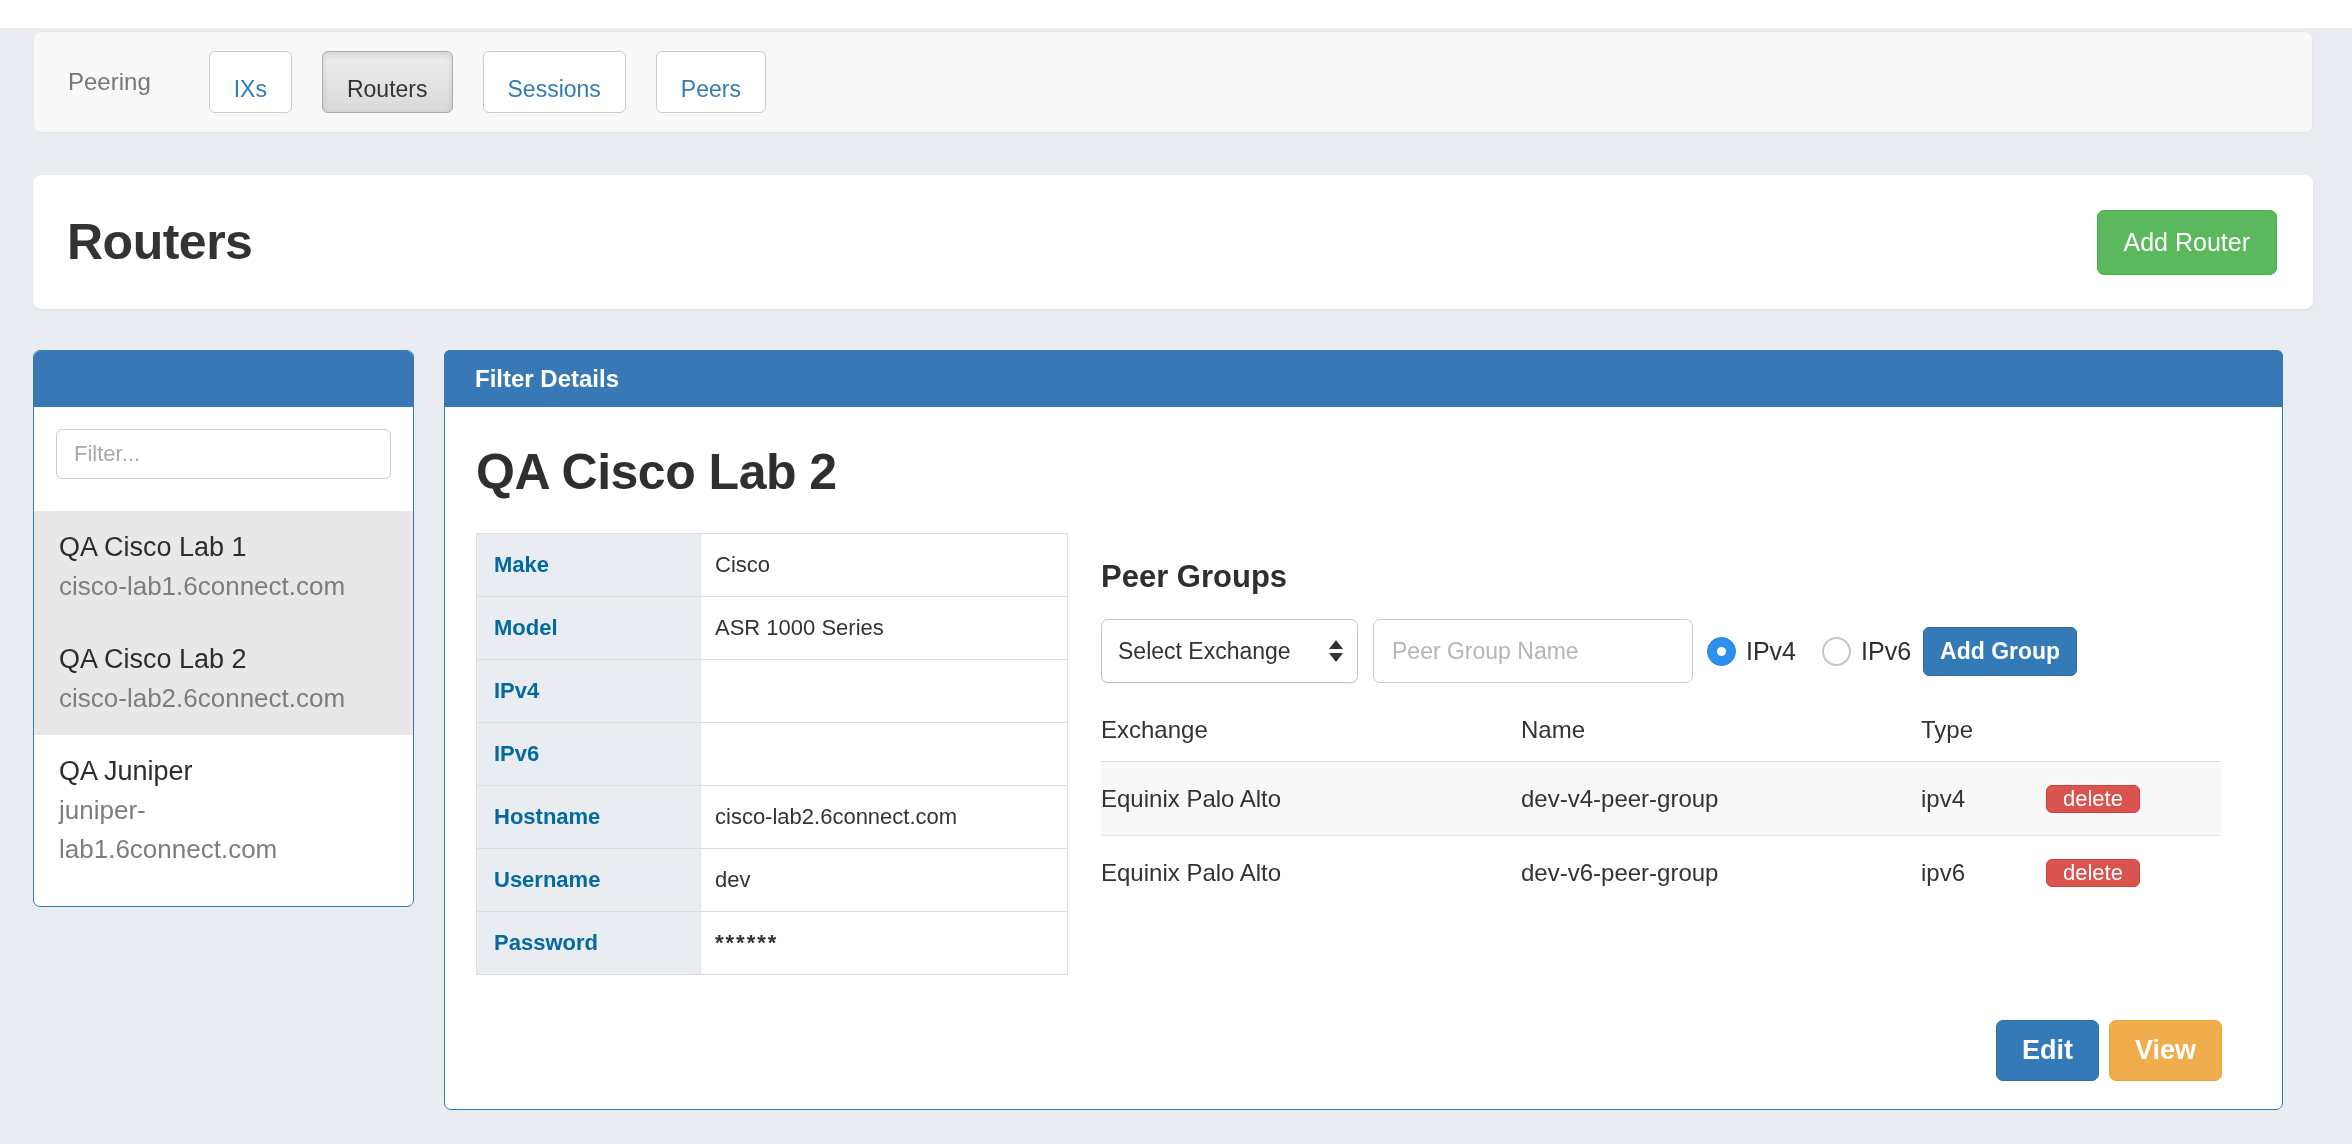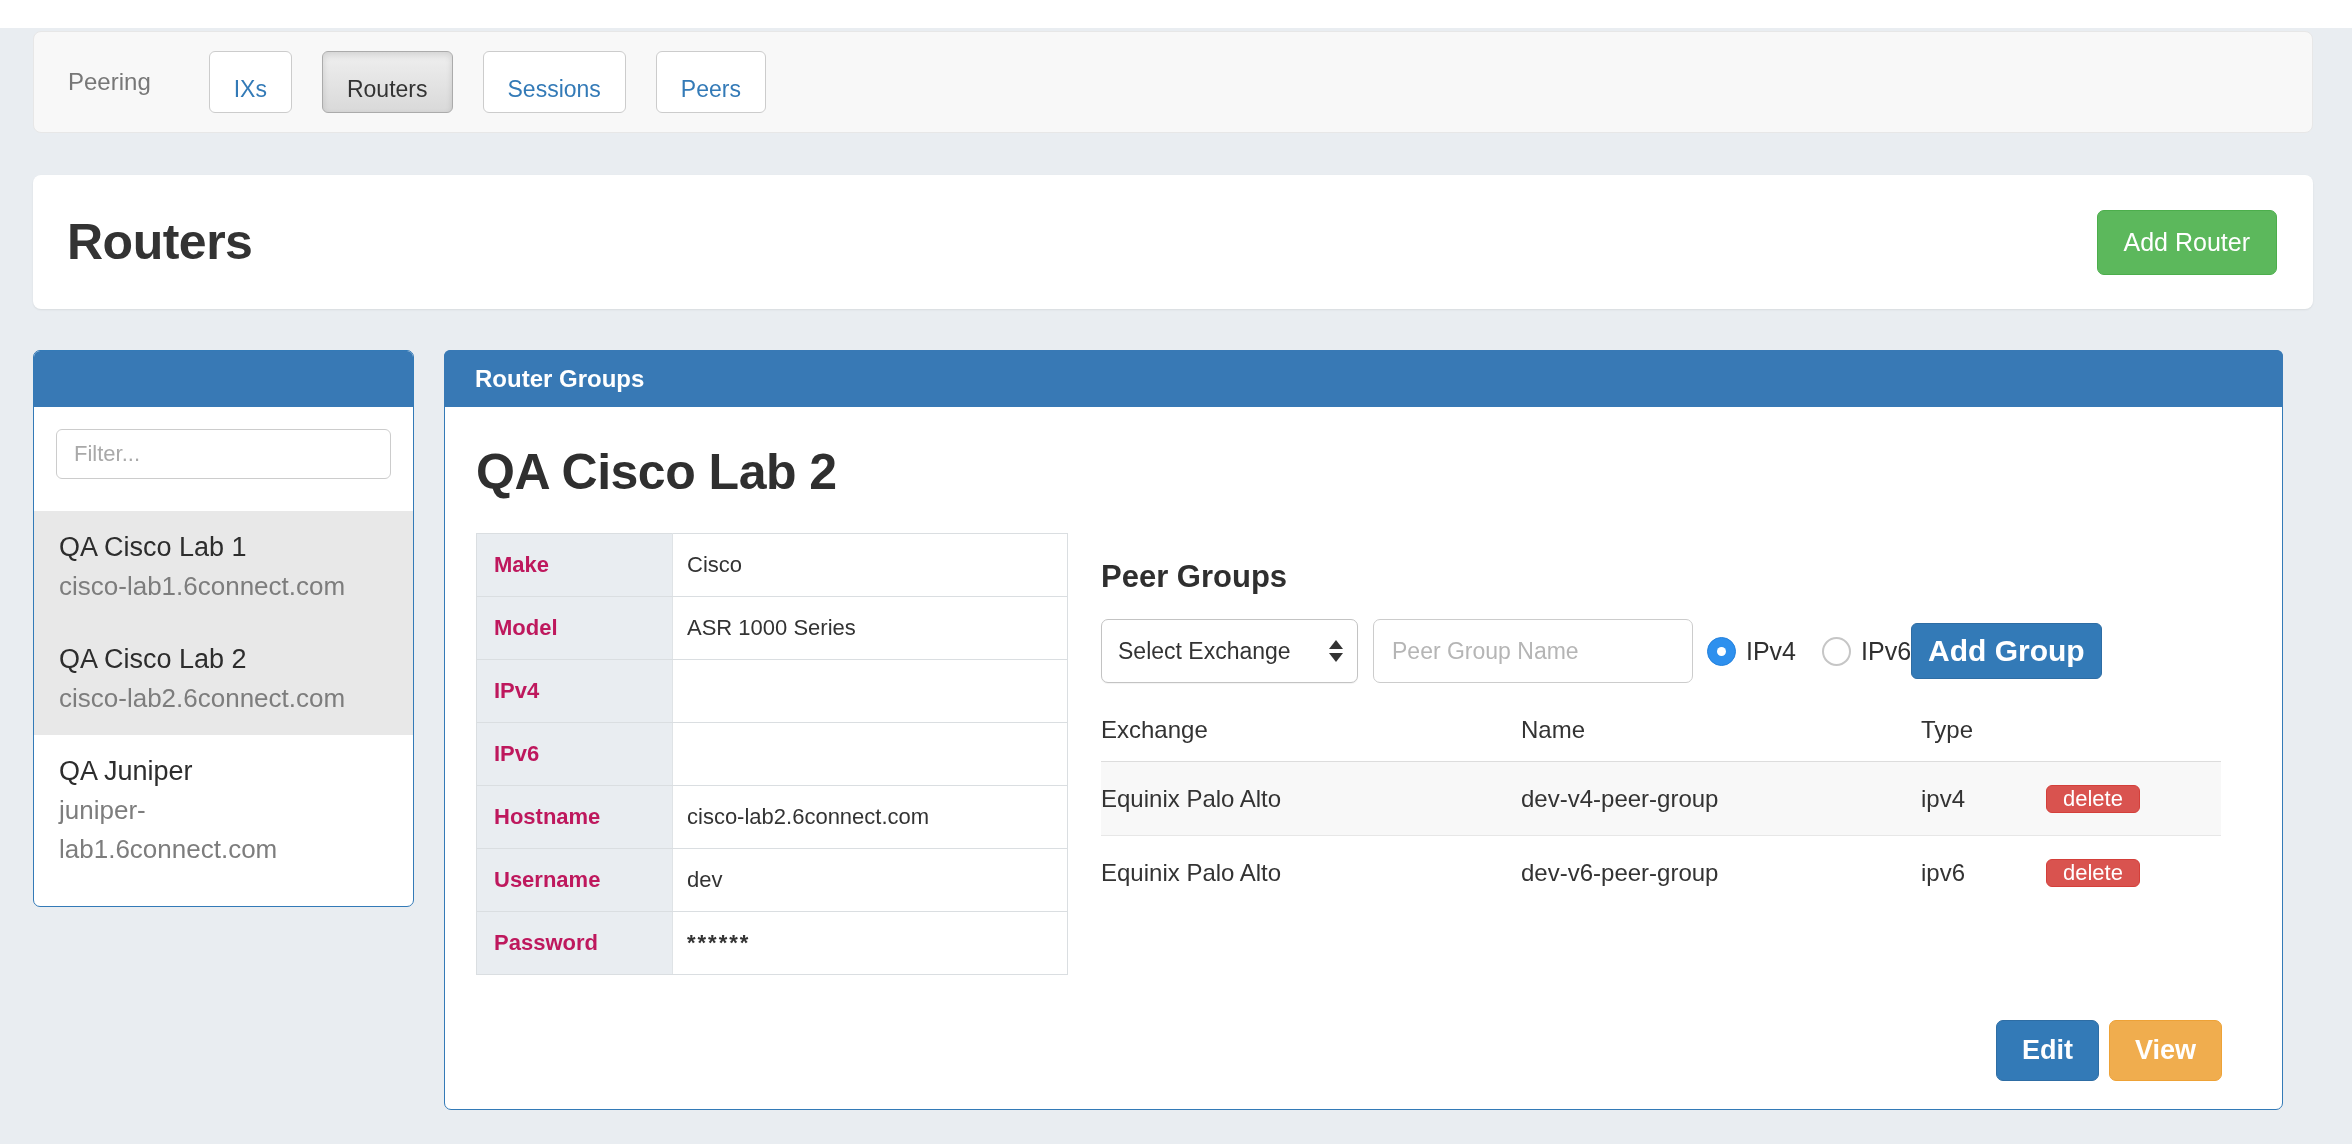--- a/index.html
+++ b/index.html
@@ -68,21 +68,21 @@
     display:flex; align-items:center; padding-left:31px;
     border-radius:6px 6px 0 0; margin:-1px -1px 0;
   }
   .panel-body { position:relative; height:701px; }
 
   .details-col { position:absolute; left:31px; top:0; width:592px; }
   .router-title { font-size:50px; font-weight:700; margin:36px 0 32px; color:#2f2f2f; letter-spacing:-0.5px; }
   .details-table { width:592px; border-collapse:collapse; font-size:22px; }
   .details-table td { height:63px; border:1px solid #dadee1; vertical-align:middle; }
   .details-table td.lbl {
-    width:196px; background:#e9edf1; font-weight:700; color:#be185d; padding-left:17px;
+    width:224px; background:#e9edf1; font-weight:700; color:#0369a1; padding-left:17px;
     border-right:1px solid #dfe3e6;
   }
   .details-table td.val { padding-left:14px; color:#333; background:#fff; }
   .pw { letter-spacing:2px; font-weight:700; }
 
   
   .peer-groups { position:absolute; left:656px; top:152px; width:1120px; }
   .pg-title { font-size:31px; font-weight:700; color:#2f2f2f; }
   .pg-controls { display:flex; align-items:center; margin-top:23px; height:66px; }
   .pg-select {
@@ -102,22 +102,22 @@
   .radio-option + .radio-option { margin-left:26px; }
   .radio { width:29px; height:29px; border-radius:50%; position:relative; flex:none; }
   .radio.on { background:#2e90ee; border:1px solid #2381dd; }
   .radio.on::after {
     content:""; position:absolute; left:50%; top:50%; width:9px; height:9px; margin:-4.5px 0 0 -4.5px;
     background:#fff; border-radius:50%;
   }
   .radio.off { background:#fff; border:2px solid #c6c6c6; }
   .radio-label { font-size:25px; color:#2f2f2f; margin-left:10px; }
   .btn-add-group {
-    margin-left:0; background:#337ab7; border:1px solid #2e6da4;
-    font-size:30px; font-weight:700; padding:10px 16px; border-radius:6px;
+    margin-left:12px; background:#337ab7; border:1px solid #2e6da4;
+    font-size:23px; font-weight:700; padding:10px 16px; border-radius:6px;
   }
 
   .pg-table { width:1120px; border-collapse:collapse; margin-top:24px; font-size:24px; }
   .pg-table th {
     text-align:left; font-weight:400; color:#333; padding:8px 0 17px;
     border-bottom:1px solid #ddd;
   }
   .pg-table td { padding:22px 0; color:#333; vertical-align:middle; }
   .pg-table tr.stripe td { background:#f8f8f8; border-bottom:1px solid #e7e7e7; }
   .col-exchange { width:420px; padding-left:3px; }
@@ -168,21 +168,21 @@
         <div class="router-host">cisco-lab2.6connect.com</div>
       </div>
       <div class="router-item">
         <div class="router-name">QA Juniper</div>
         <div class="router-host">juniper-lab1.6connect.com</div>
       </div>
     </div>
   </div>
 
   <div class="panel">
-    <div class="panel-header">Router Groups</div>
+    <div class="panel-header">Filter Details</div>
     <div class="panel-body">
 
       <div class="details-col">
         <div class="router-title">QA Cisco Lab 2</div>
         <table class="details-table">
           <tbody>
             <tr>
               <td class="lbl">Make</td>
               <td class="val">Cisco</td>
             </tr>

